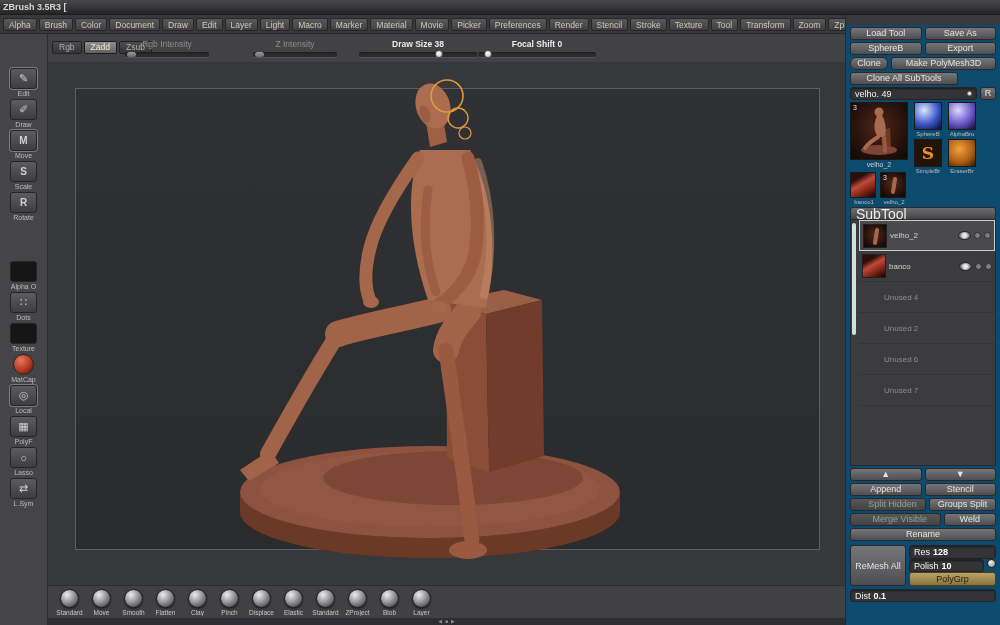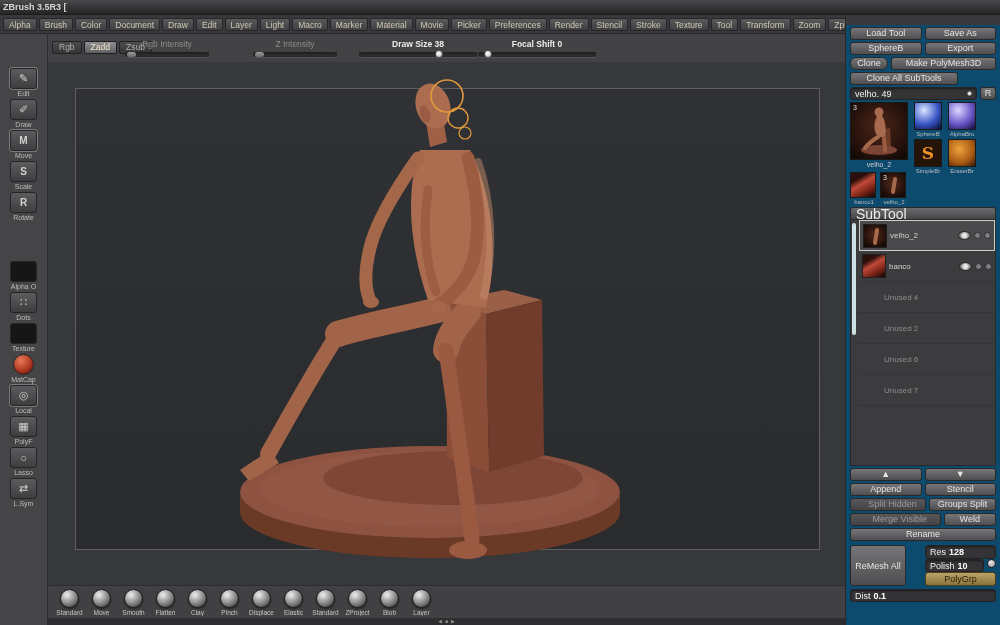--- a/index.html
+++ b/index.html
@@ -149,21 +149,21 @@
   .st-row.unused .st-label { color:#8d8d8f; margin-left:22px; }
   .eye { width:13px; height:9px; border-radius:50%; border:1px solid #2c2c2e; flex:0 0 13px;
     background:radial-gradient(circle, #e8e8e8 0 28%, #7b7b7d 70%); }
   .mini-ico { width:7px; height:7px; border-radius:50%; background:#7e7e80; border:1px solid #2c2c2e;
     flex:0 0 7px; }
 
   .remesh { display:flex; gap:3px; margin-top:4px; }
   .remesh-all { flex:0 0 56px; height:41px; display:flex; align-items:center; justify-content:center;
     font-size:9px; color:#e4e4e4; background:linear-gradient(#767678,#4e4e50);
     border:1px solid #29292b; border-radius:3px; font-family:inherit; }
-  .remesh-col { flex:1; display:flex; flex-direction:column; gap:0;margin-left:16px; }
+  .remesh-col { flex:1; display:flex; flex-direction:column; gap:0; }
   .polish-row { display:flex; gap:3px; }
   .radio { width:9px; height:9px; border-radius:50%; border:1px solid #222;
     background:radial-gradient(circle at 35% 30%, #f0f0f0, #8a8a8c); flex:0 0 9px; }
   .dist-row { margin-top:3px; }
 </style>
 </head>
 <body>
 
 <div class="app">
 

